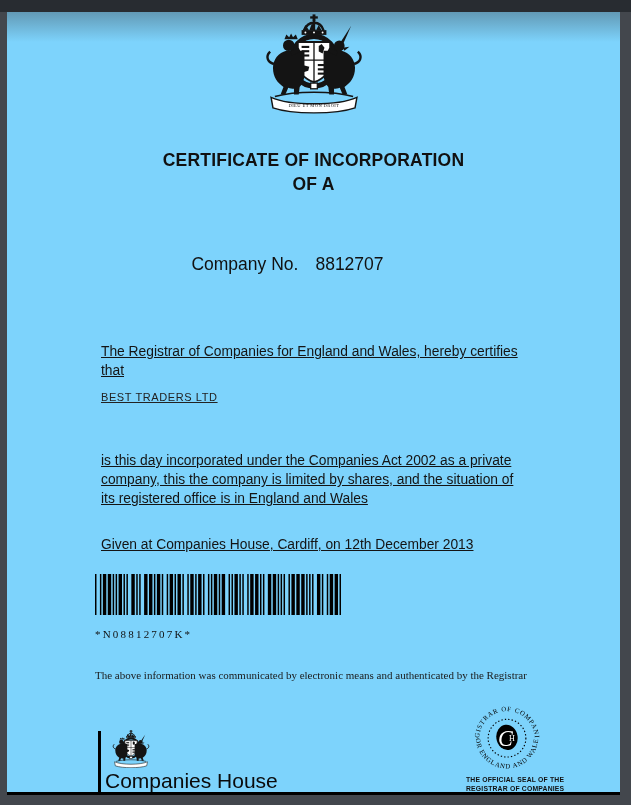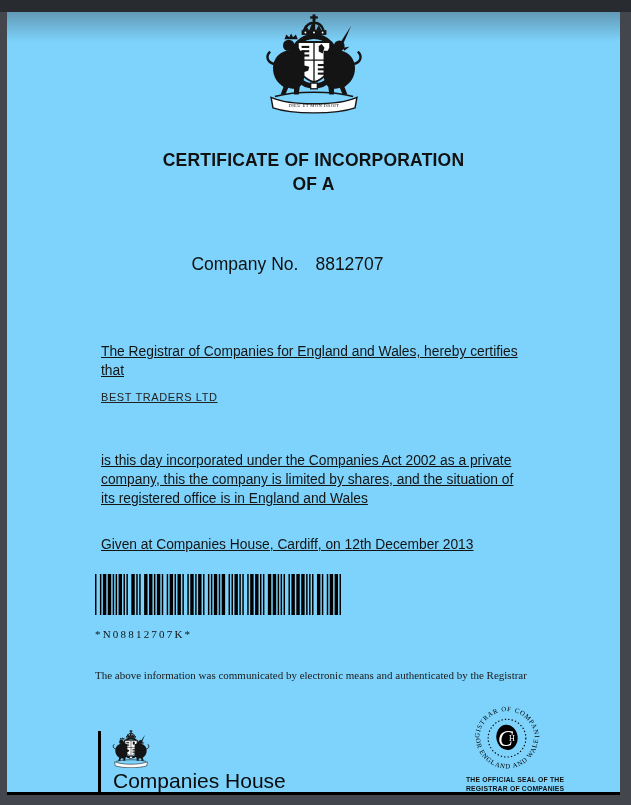--- a/index.html
+++ b/index.html
@@ -52,21 +52,21 @@
   }
   .footnote {
     position: absolute; left: 88px; top: 656px;
     font-family: "Liberation Serif", serif; font-size: 11px; line-height: 15px;
     color: #1a1a1a;
   }
   .ch-logo-bar { position: absolute; left: 91px; top: 719px; width: 2.5px; height: 61px; background: #000; }
   .ch-logo-crest { position: absolute; left: 100px; top: 718px; }
   .ch-logo-text {
     position: absolute; left: 98px; top: 757px;
-    font-size: 21px; letter-spacing: 0px; color: #0a0a0a; margin-left: 8px;
+    font-size: 21px; letter-spacing: 0px; color: #0a0a0a;
   }
   .seal { position: absolute; left: 459px; top: 686px; }
   .seal-caption {
     position: absolute; left: 459px; top: 763px;
     font-weight: bold; font-size: 6.8px; line-height: 9.3px; letter-spacing: 0.2px;
   }
   .arc-text { font-family: "Liberation Serif", serif; }
 </style>
 </head>
 <body>

